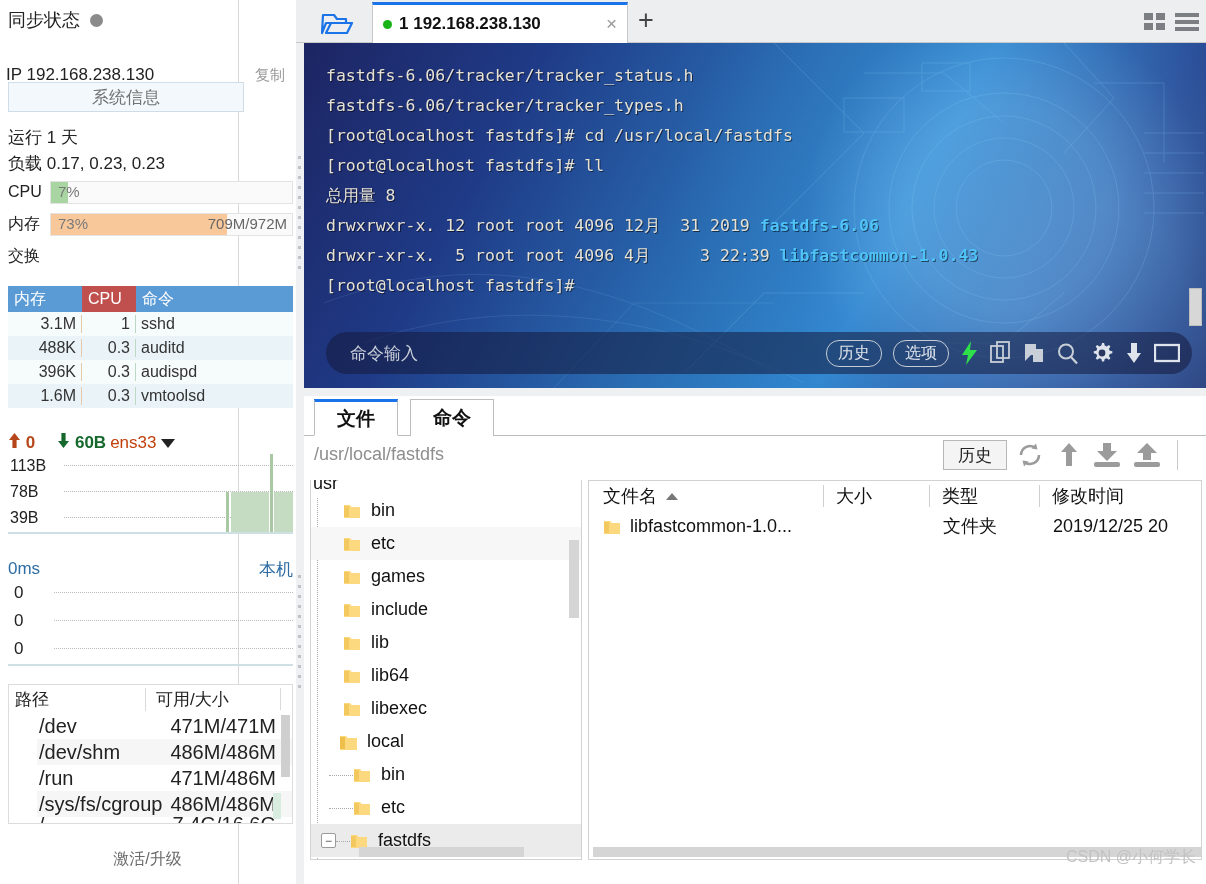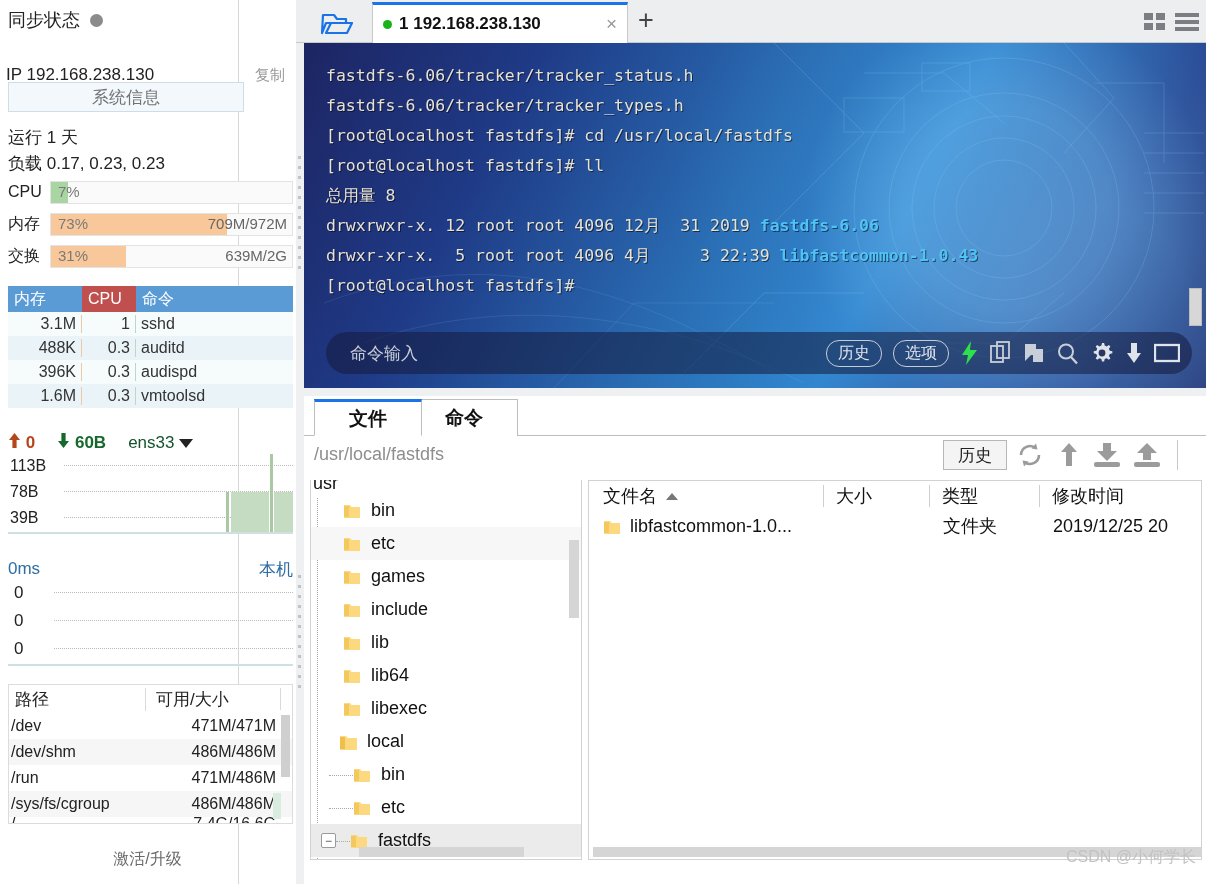--- a/index.html
+++ b/index.html
@@ -57,21 +57,21 @@
   .proc-row.plain { background: #f6fbfc; }
   .proc-row .m { width: 74px; text-align: right; padding-right: 5px; border-right: 1px solid #e8c9a8; }
   .proc-row .c { width: 54px; text-align: right; padding-right: 5px; border-right: 1px solid #bcd7c3; }
   .proc-row .n { flex: 1; padding-left: 5px; }
 
   
   #net-block { position: absolute; left: 8px; top: 430px; width: 285px; }
   .net-head { display: flex; align-items: center; height: 26px; font-size: 17px; gap: 4px; }
   .net-up { color: #b5461a; font-weight: bold; }
   .net-down { color: #15692c; font-weight: bold; margin-left: 18px;}
-  .net-iface { color: #14532d; margin-left: 18px; }
+  .net-iface { color: #c2410c; }
   .caret { display:inline-block; width:0;height:0;border-left:7px solid transparent;border-right:7px solid transparent;border-top:9px solid #222; margin-left:5px; vertical-align: middle;}
   .net-graph { position: relative; height: 78px; border-bottom: 2px solid #cfe0e4; }
   .net-glabel { position: absolute; left: 2px; font-size: 16px; color: #222; }
   .net-gline { position: absolute; left: 56px; right: 0; border-top: 1px dotted #b8b8b8; }
   .net-bar { position: absolute; bottom: 0; background: #c5dcc2; }
   .net-bar-line { position: absolute; bottom: 0; width: 3px; background: #a9c8a3; }
 
   
   #lat-block { position: absolute; left: 8px; top: 556px; width: 285px; }
   .lat-head { display: flex; align-items: center; height: 26px; font-size: 17px; }
@@ -81,21 +81,21 @@
   .lat-label { position: absolute; left: 6px; font-size: 17px; color: #222; }
   .lat-line { position: absolute; left: 46px; right: 0; border-top: 1px dotted #bbb; }
 
   
   #disk-block { position: absolute; left: 8px; top: 684px; width: 285px; height: 140px;
     border: 1px solid #dcdcdc; background: #fff; overflow: hidden; }
   .disk-head { display: flex; height: 28px; align-items: center; font-size: 17px; color: #222; }
   .disk-head .p { width: 136px; padding-left: 6px; }
   .disk-head .s { flex: 1; padding-left: 10px; border-left: 1px solid #d9d9d9; }
   .disk-head .x { width: 12px; border-left: 1px solid #d9d9d9; height: 22px; }
-  .disk-row { display: flex; height: 26px; align-items: center; font-size: 16px; color: #222; }
+  .disk-row { display: flex; height: 26px; align-items: center; font-size: 20px; color: #222; margin-left: 28px; }
   .disk-row.alt { background: #f6f6f6; }
   .disk-row .p { width: 136px; padding-left: 2px; }
   .disk-row .s { flex: 1; text-align: right; padding-right: 16px; }
   .disk-sb { position: absolute; right: 2px; top: 30px; width: 9px; height: 62px; background: #cfcfcf; }
   .disk-green { position: absolute; right: 11px; width: 8px; height: 26px; background: #d9ece0; }
 
   #activate {
     position: absolute; left: 0; bottom: 14px; width: 295px; text-align: center;
     font-size: 16px; color: #6b6b6b; cursor: pointer;
   }
@@ -147,21 +147,21 @@
   .cmd-ico { cursor: pointer; display:flex; align-items:center; }
 
   
   .splitter { position: absolute; left: 0px; width: 8px; background: #eef0f1; }
   .splitter .dots { position:absolute; left: 2px; top: 50%; transform: translateY(-50%); }
 
   
   #fb { position: absolute; left: 8px; top: 396px; width: 902px; height: 488px; background: #fff; }
   .fb-tabs { position: absolute; left: 0; top: 0; height: 40px; width: 100%; border-bottom: 1px solid #bdbdbd; background: #fff;}
   .fb-tab {
-    position: absolute; top: 3px; height: 37px; padding: 0 34px;
+    position: absolute; top: 3px; height: 37px; padding: 0 22px;
     display: flex; align-items: center; font-size: 19px; font-weight: bold; color: #111;
     background: #fff; border: 1px solid #bdbdbd; border-bottom: none; cursor: pointer;
   }
   .fb-tab.active { border-top: 3px solid #1a73e8; border-bottom: 1px solid #fff; z-index: 2;}
   .fb-path { position: absolute; left: 10px; top: 48px; font-size: 18px; color: #8e8e8e; }
   .fb-hist { position: absolute; right: 199px; top: 44px; width: 64px; height: 30px;
      border: 1px solid #b7b7b7; background: #f4f4f4; display: flex; align-items: center; justify-content: center;
      font-size: 17px; color: #222; cursor: pointer;}
   .fb-tool { position: absolute; top: 46px; cursor: pointer; }
   .fb-divider { position: absolute; right: 0px; top: 44px; width: 1px; height: 30px; background: #c8c8c8;}
@@ -227,25 +227,20 @@
     <div class="meter-row" style="top:212px">
       <span class="meter-label">内存</span>
       <div class="meter-track">
         <div class="meter-fill" style="width:73%;background:#f8c89b"></div>
         <span class="meter-pct">73%</span>
         <span class="meter-val">709M/972M</span>
       </div>
     </div>
     <div class="meter-row" style="top:244px">
       <span class="meter-label">交换</span>
-      <div class="meter-track">
-        <div class="meter-fill" style="width:31%;background:#f8c89b"></div>
-        <span class="meter-pct">31%</span>
-        <span class="meter-val">639M/2G</span>
-      </div>
     </div>
 
     <div id="proc-table">
       <div class="proc-head">
         <div class="c0">内存</div>
         <div class="c1">CPU</div>
         <div class="c2">命令</div>
       </div>
       <div class="proc-row plain">
         <span class="m">3.1M</span>

